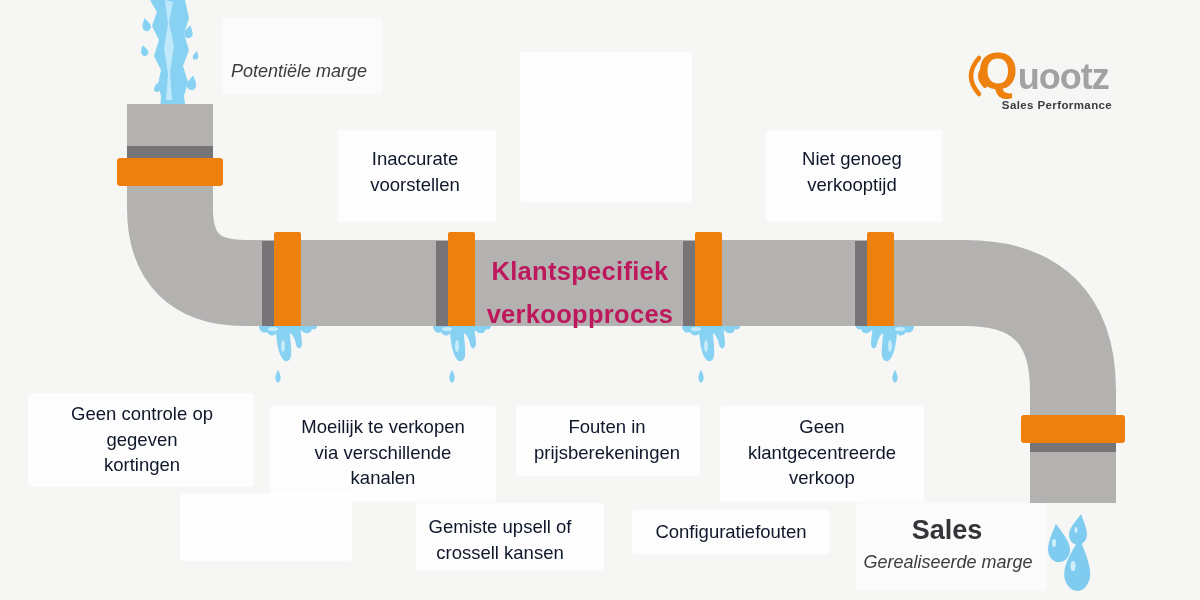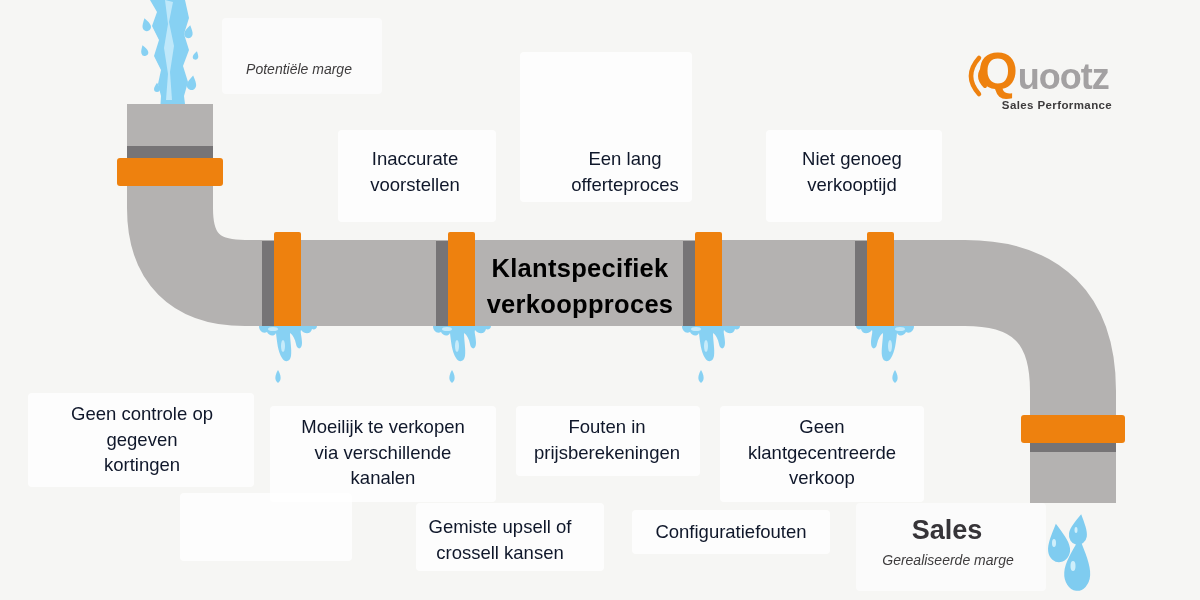--- a/index.html
+++ b/index.html
@@ -26,35 +26,35 @@
     position:absolute;
     transform:translateX(-50%);
     font-size:27px;
     font-weight:bold;
     color:#363438;
     white-space:nowrap;
   }
   .subtitle{
     position:absolute;
     transform:translateX(-50%);
-    font-size:14px;
+    font-size:18px;
     font-style:italic;
     color:#3e3c3d;
     white-space:nowrap;
   }
   .pipe-label{
     position:absolute;
     left:580px;top:250px;
     transform:translateX(-50%);
     text-align:center;
     font-size:25.5px;
     font-weight:bold;
-    line-height:36px;
+    line-height:43px;
     letter-spacing:.3px;
-    color:#000000;
+    color:#be185d;
     white-space:pre-line;
   }
   .logo{position:absolute;left:978px;top:46px;display:flex;align-items:baseline;}
   .logo .q{font-size:51px;font-weight:bold;color:#ee810e;line-height:1;}
   .logo .rest{font-size:36px;font-weight:bold;color:#a3a1a2;line-height:1;letter-spacing:-1px;}
   .logo-tagline{
     position:absolute;left:978px;top:99px;width:158px;
     text-align:center;font-size:11.5px;letter-spacing:.4px;
     color:#3d3b3c;font-weight:bold;
   }
@@ -147,22 +147,20 @@
 
   <div class="subtitle" style="left:299px;top:61px">Potentiële marge</div>
   <div class="big-title" style="left:947px;top:515px">Sales</div>
   <div class="subtitle" style="left:948px;top:552px">Gerealiseerde marge</div>
 
   <div class="pipe-label">Klantspecifiek
 verkoopproces</div>
 
   <div class="label" style="left:415px;top:146px">Inaccurate
 voorstellen</div>
-  <div class="label" style="left:625px;top:146px">Een lang
-offerteproces</div>
   <div class="label" style="left:852px;top:146px">Niet genoeg
 verkooptijd</div>
 
   <div class="label" style="left:142px;top:401px">Geen controle op
 gegeven
 kortingen</div>
   <div class="label" style="left:383px;top:414px">Moeilijk te verkopen
 via verschillende
 kanalen</div>
   <div class="label" style="left:607px;top:414px">Fouten in

